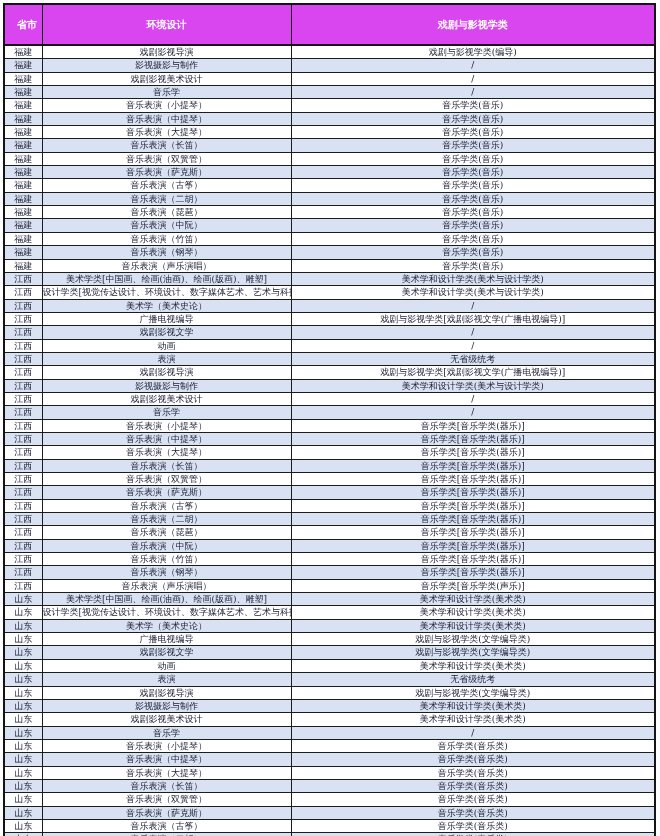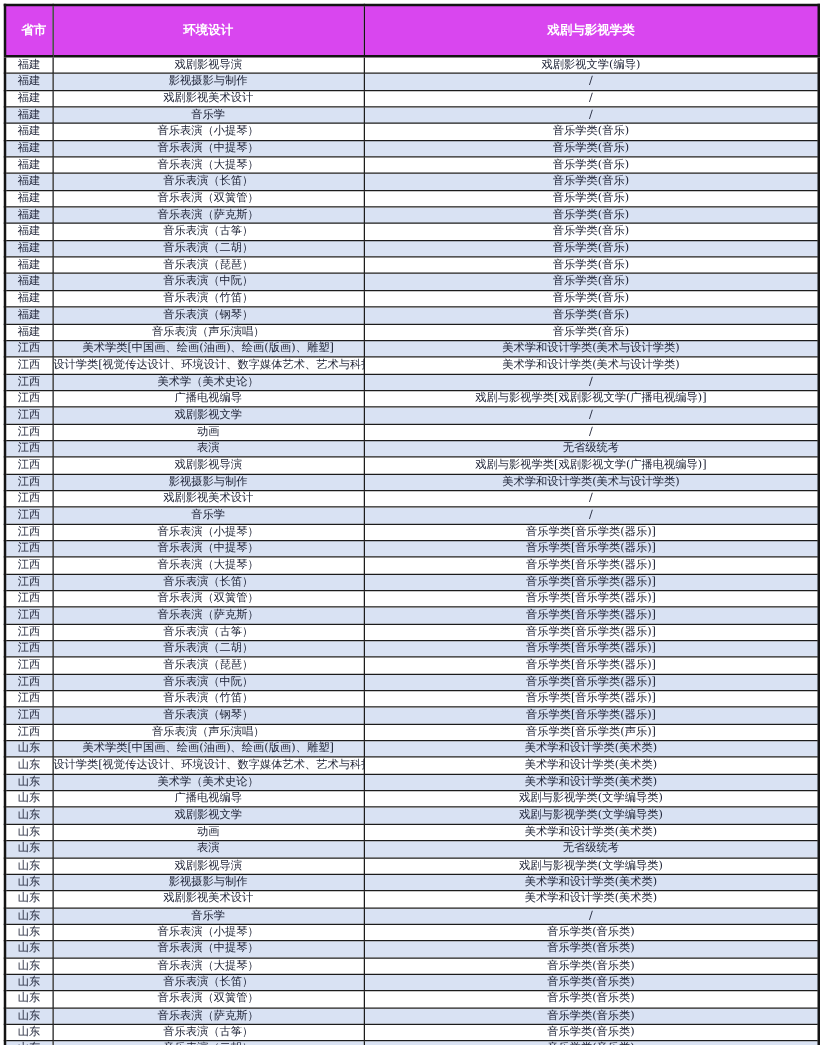--- a/index.html
+++ b/index.html
@@ -76,21 +76,21 @@
       <tr data-name="header-row">
         <th data-name="column-header-province">省市</th>
         <th data-name="column-header-major">环境设计</th>
         <th data-name="column-header-exam-category">戏剧与影视学类</th>
       </tr>
     </thead>
     <tbody data-name="table-body">
         <tr data-name="table-row">
           <td data-name="province-cell">福建</td>
           <td data-name="major-cell">戏剧影视导演</td>
-          <td data-name="category-cell">戏剧影视文学(编导)</td>
+          <td data-name="category-cell">戏剧与影视学类(编导)</td>
         </tr>
         <tr data-name="table-row">
           <td data-name="province-cell">福建</td>
           <td data-name="major-cell">影视摄影与制作</td>
           <td data-name="category-cell">/</td>
         </tr>
         <tr data-name="table-row">
           <td data-name="province-cell">福建</td>
           <td data-name="major-cell">戏剧影视美术设计</td>
           <td data-name="category-cell">/</td>

